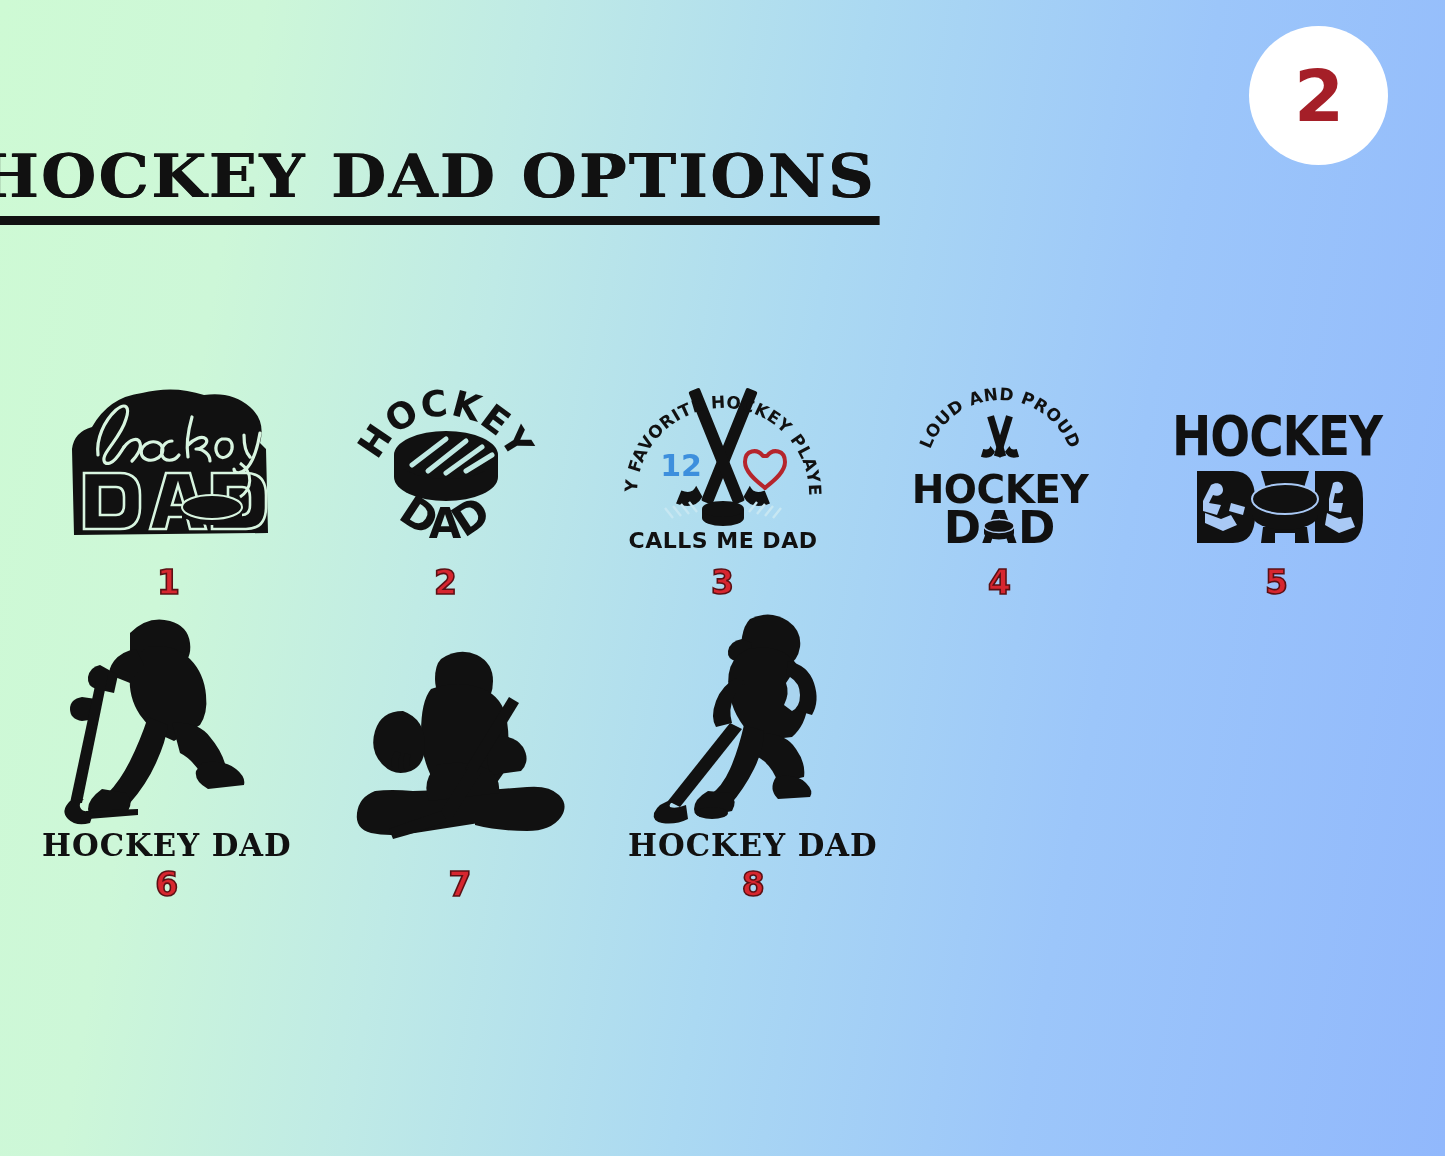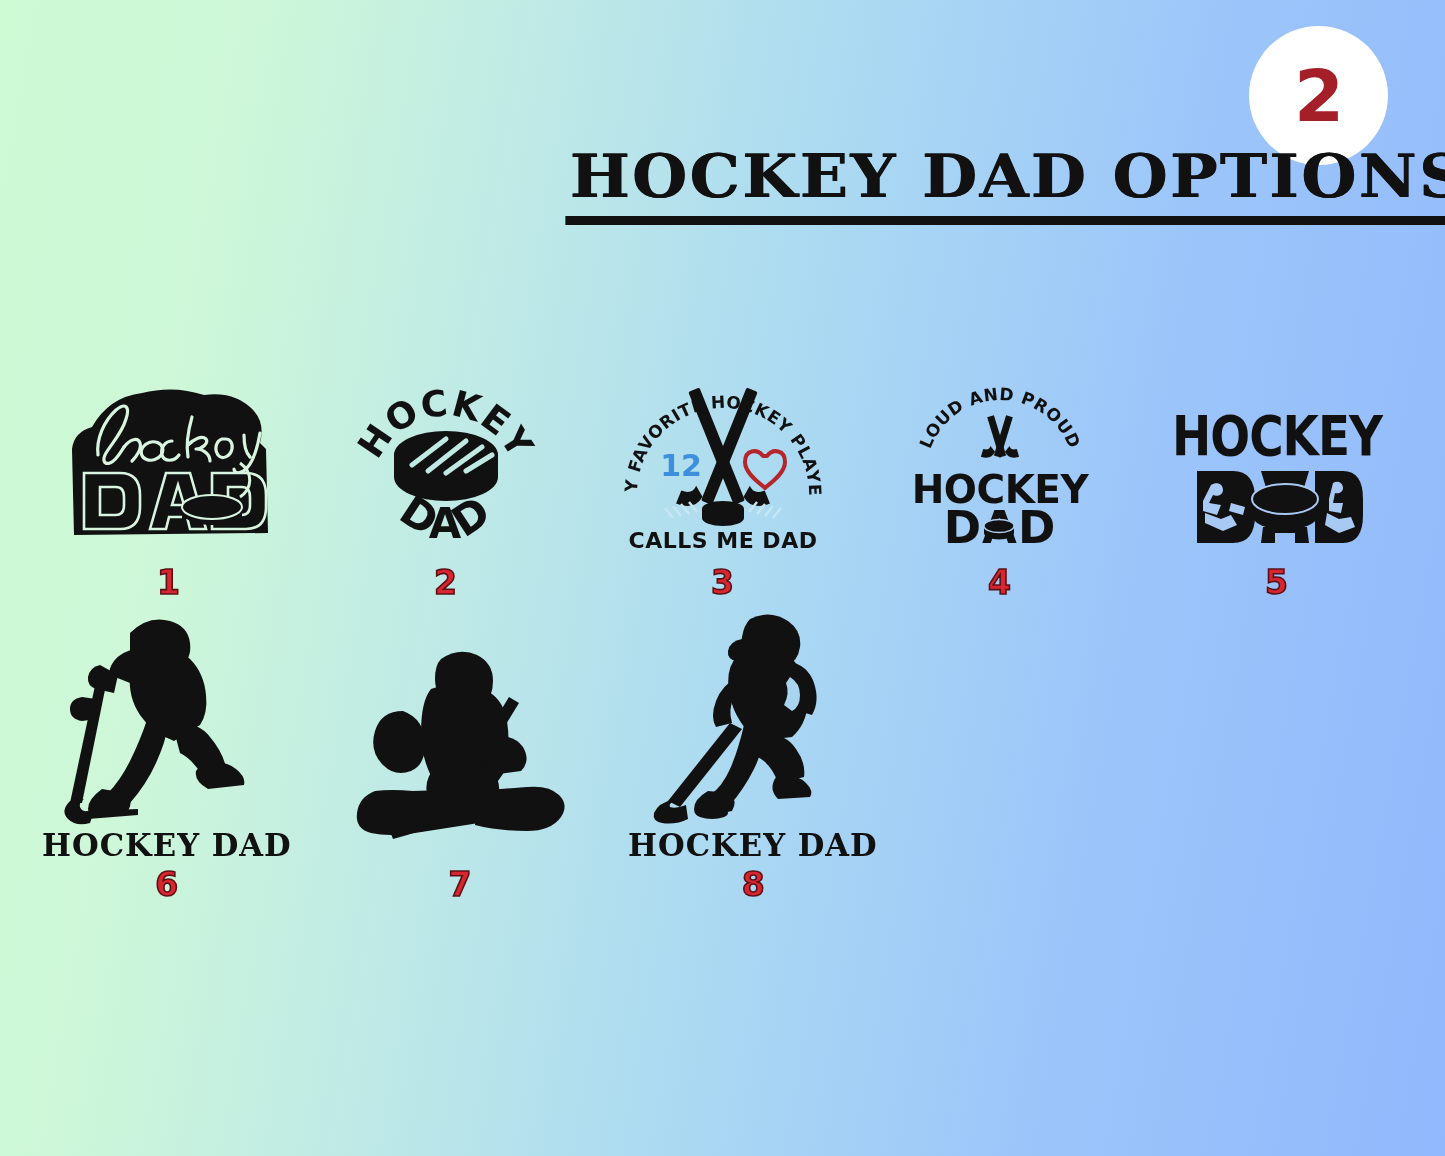--- a/index.html
+++ b/index.html
@@ -19,21 +19,21 @@
     display:flex;align-items:center;justify-content:center;
   }
   .badge-num{
     font-family:"DejaVu Sans", sans-serif;
     font-weight:700;font-size:72px;color:#a51f28;line-height:1;
     letter-spacing:-1px;
   }
 
   
   .title-wrap{
-    position:absolute;left:0;right:0;top:146px;text-align:right;
+    position:absolute;left:0;right:0;top:146px;text-align:left;
   }
   .title{
     display:inline-block;
     font-family:"DejaVu Serif", serif;
     font-weight:700;
     font-size:60px;
     letter-spacing:2px;
     color:#111;
     line-height:1;
     padding:0 4px 10px 4px;

